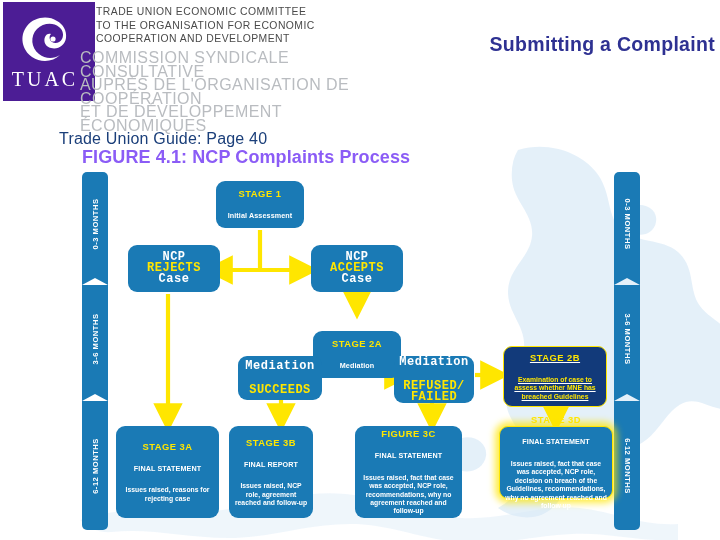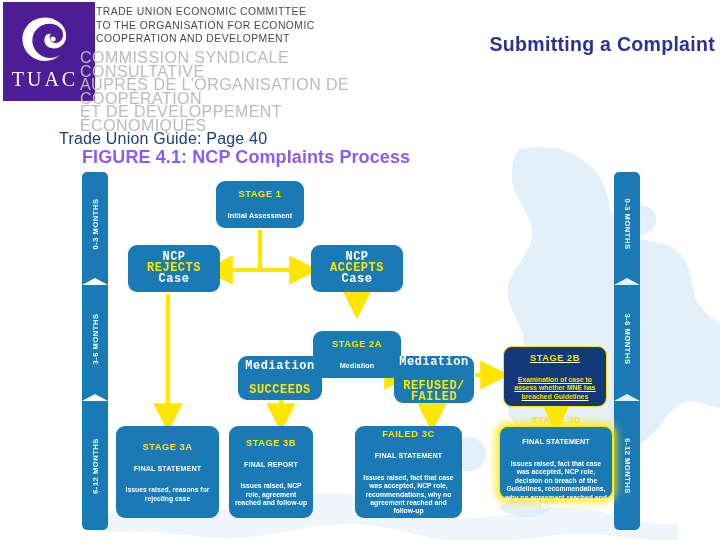--- a/index.html
+++ b/index.html
@@ -236,21 +236,21 @@
     <div class="t3">Issues raised, reasons for rejecting case</div>
   </div>
 
   <div class="node" style="left:229px;top:266px;width:84px;height:92px;">
     <div class="t1">STAGE 3B</div>
     <div class="t2">FINAL REPORT</div>
     <div class="t3">Issues raised, NCP role, agreement reached and follow-up</div>
   </div>
 
   <div class="node" style="left:355px;top:266px;width:107px;height:92px;">
-    <div class="t1">FAILED 3C</div>
+    <div class="t1">FIGURE 3C</div>
     <div class="t2">FINAL STATEMENT</div>
     <div class="t3">Issues raised, fact that case was accepted, NCP role, recommendations, why no agreement reached and follow-up</div>
   </div>
 
   <div class="node glow" style="left:499px;top:266px;width:114px;height:73px;">
     <div class="t1">STAGE 3D</div>
     <div class="t2">FINAL STATEMENT</div>
     <div class="t3">Issues raised, fact that case was accepted, NCP role, decision on breach of the Guidelines, recommendations, why no agreement reached and follow up</div>
   </div>
 

